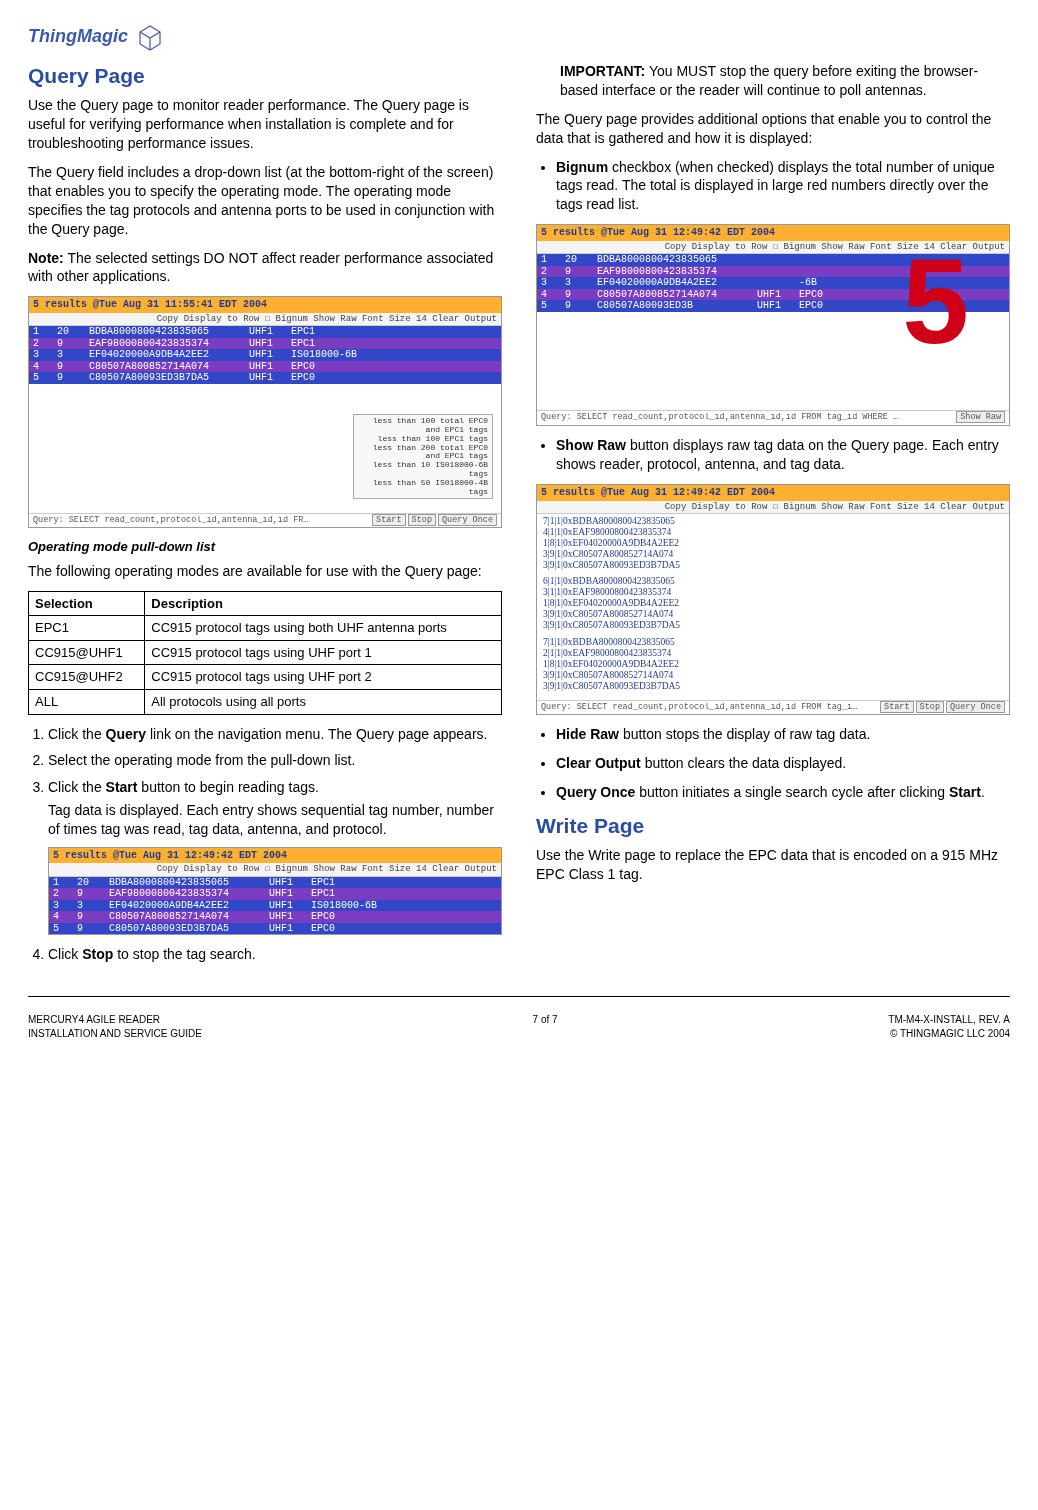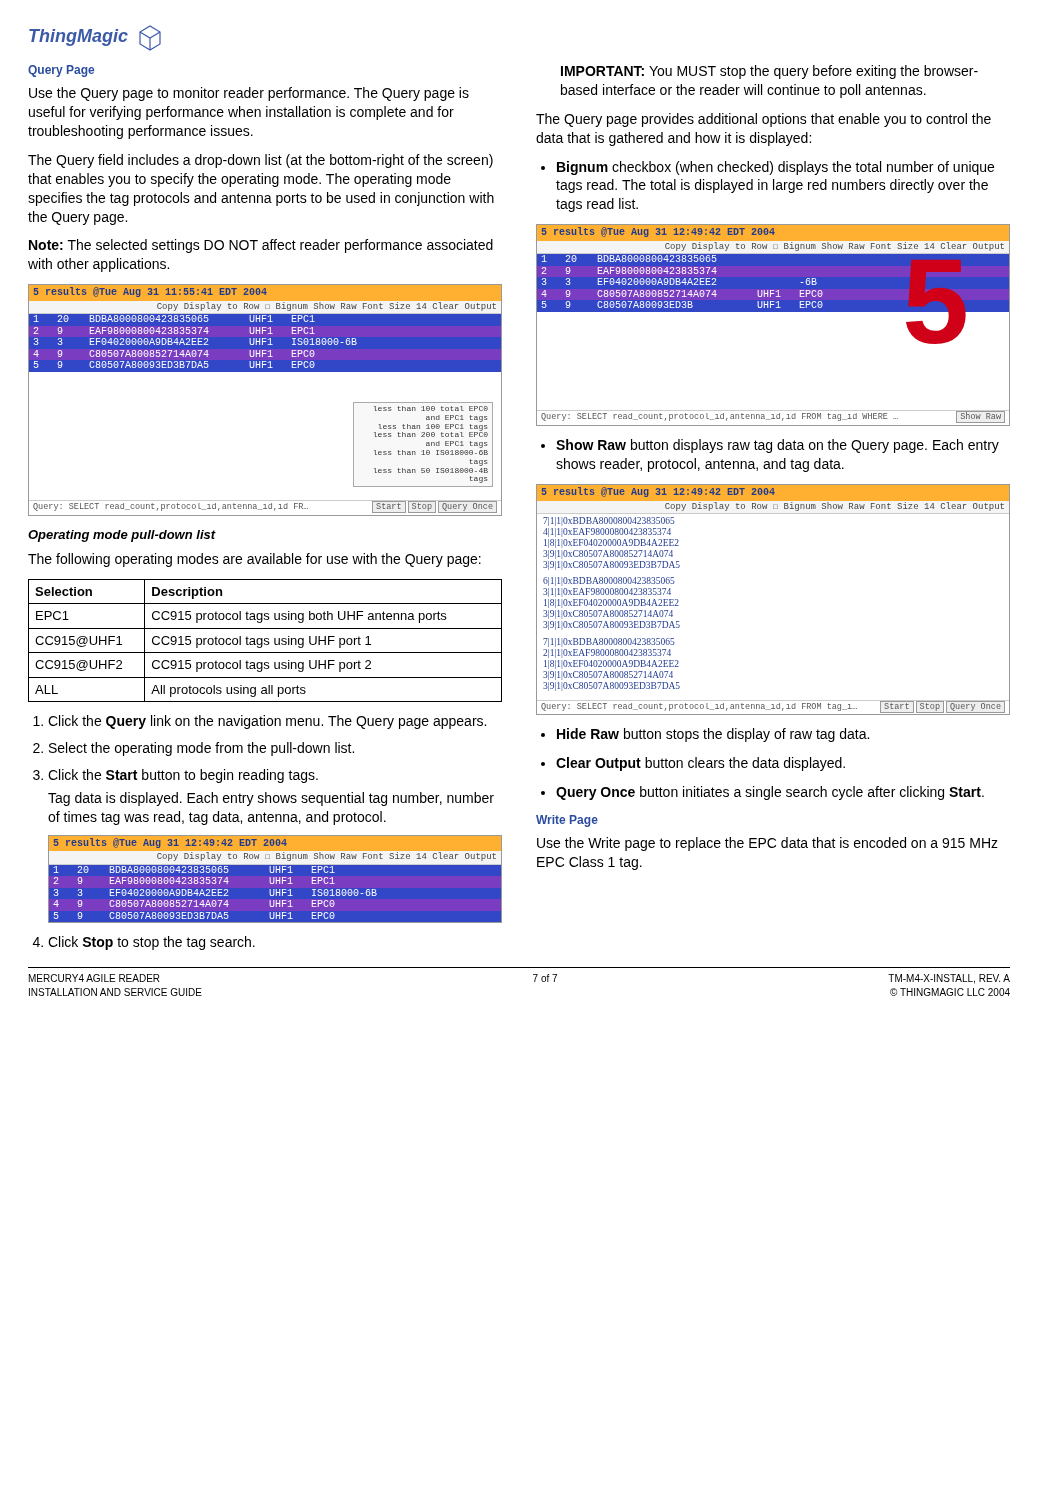--- a/index.html
+++ b/index.html
@@ -30,21 +30,21 @@
   .columns {
     display: flex;
     gap: 34px;
   }
   .col {
     flex: 1;
     min-width: 0;
   }
   h2.section-title {
     color: #2b4da0;
-    font-size: 12px;
+    font-size: 21px;
     font-weight: bold;
     margin: 10px 0 6px 0;
   }
   p { margin: 6px 0 10px 0; }
   .bold { font-weight: bold; }
   table.modes {
     border-collapse: collapse;
     width: 100%;
     margin: 5px 0 10px 0;
     font-size: 13px;
@@ -142,22 +142,22 @@
   .raw-lines {
     font-family: Liberation Serif, serif;
     font-size: 9.5px;
     padding: 2px 6px;
     color: #203a90;
     background: #fff;
   }
   .raw-lines .grp { margin-bottom: 6px; }
   .page-footer {
     border-top: 1px solid #000;
-    margin-top: 7px;
-    padding-top: 4px;
+    margin-top: 24px;
+    padding-top: 16px;
     font-size: 10px;
     display: flex;
     justify-content: space-between;
     align-items: flex-start;
   }
   .page-footer .center { text-align: center; flex: 1; }
   .page-footer .right { text-align: right; }
   .tag-row { display:flex; gap:6px; }
   .tag-row span:nth-child(1){width:14px;}
   .tag-row span:nth-child(2){width:22px;}

